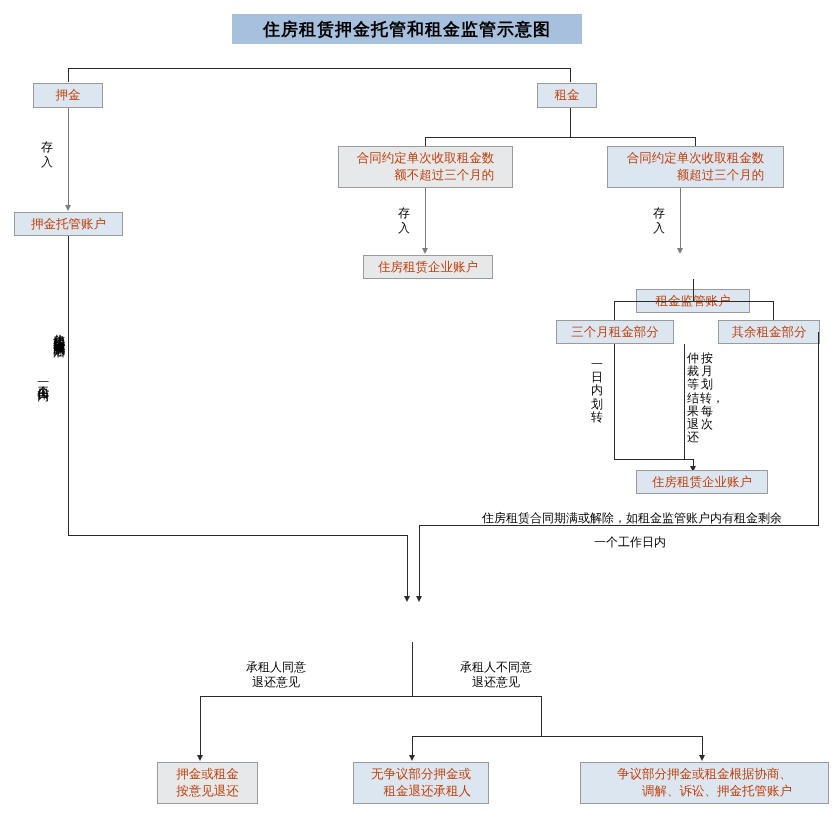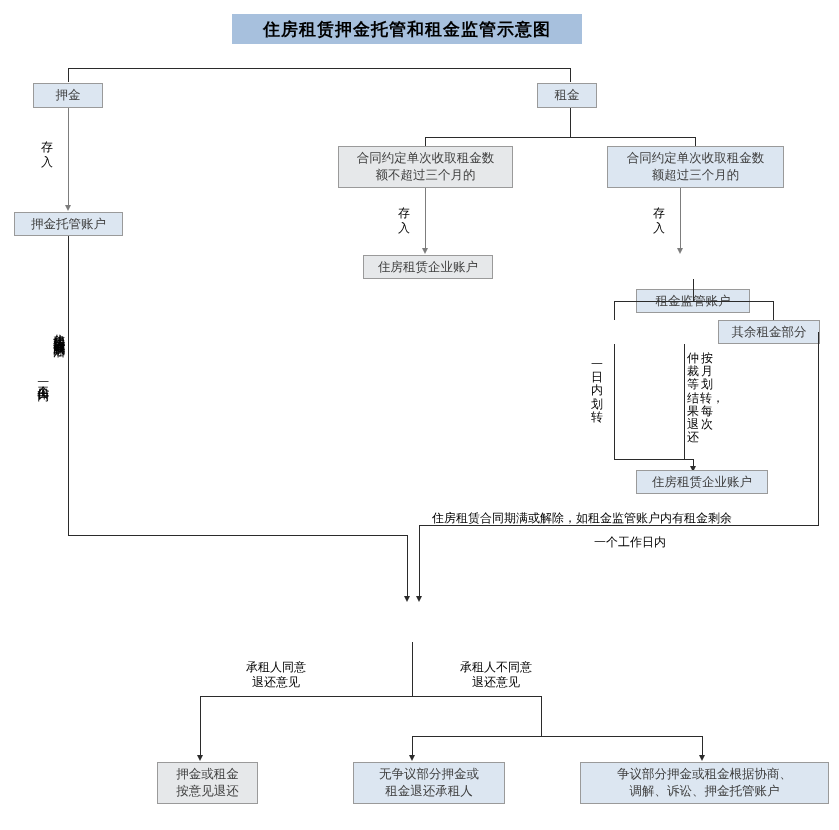--- a/index.html
+++ b/index.html
@@ -34,24 +34,24 @@
   }
   
   .box {
     position: absolute;
     box-sizing: border-box;
     background: #dce6f1;
     border: 1px solid #9a9a9a;
     display: flex;
     align-items: center;
     justify-content: center;
-    text-align: center;
+    text-align: right;
     font-size: 12.5px;
     line-height: 1.35;
-    color: #404040;
+    color: #c2410c;
     white-space: pre-line;
     padding: 1px 3px;
   }
   .box.gray {
     background: #e6e8ea;
   }
   
   .hline {
     position: absolute;
     height: 0;
@@ -147,20 +147,21 @@
   <div class="arrow-down gr" style="left:676.5px; top:248px;"></div>
   <div class="elabel" style="left:652px; top:206px; width:14px;">存
 入</div>
   <div class="box" style="left:636px; top:255px; width:114px; height:24px;margin-top:34px;">租金监管账户</div>
 
   <div class="vline" style="left:693px; top:279px; height:22px;"></div>
   <div class="hline" style="left:614px; top:301px; width:160px;"></div>
   <div class="vline" style="left:614px; top:301px; height:19px;"></div>
   <div class="vline" style="left:773px; top:301px; height:19px;"></div>
 
+  <div class="box" style="left:556px; top:320px; width:118px; height:24px;">三个月租金部分</div>
   <div class="box" style="left:718px; top:320px; width:102px; height:24px;">其余租金部分</div>
 
   <div class="vline" style="left:614px; top:344px; height:115px;"></div>
   <div class="hline" style="left:614px; top:459px; width:79px;"></div>
   <div class="vline" style="left:693px; top:459px; height:11px;"></div>
   <div class="arrow-down" style="left:689.5px; top:466px;"></div>
   <div class="vlabel-narrow" style="left:590px; top:358px;">一日内划转</div>
 
   <div class="vline" style="left:684px; top:344px; height:115px;"></div>
   <div class="hline" style="left:684px; top:459px; width:10px;"></div>
@@ -175,21 +176,21 @@
   <div class="arrow-down" style="left:403.5px; top:596px;"></div>
 
   <div class="vlabel" style="left:52px; top:325px; height:170px;">住房租赁合同期满或解除后</div>
   <div class="vlabel" style="left:36px; top:375px; height:95px;">一个工作日内</div>
 
   <div class="vline" style="left:818px; top:332px; height:193px;"></div>
   <div class="hline" style="left:419px; top:525px; width:400px;"></div>
   <div class="vline" style="left:419px; top:525px; height:75px;"></div>
   <div class="arrow-down" style="left:415.5px; top:596px;"></div>
 
-  <div class="elabel" style="left:432px; top:511px; width:400px; text-align:left;">住房租赁合同期满或解除，如租金监管账户内有租金剩余</div>
+  <div class="elabel" style="left:432px; top:511px; width:400px; text-align:center;">住房租赁合同期满或解除，如租金监管账户内有租金剩余</div>
   <div class="elabel" style="left:500px; top:535px; width:260px; text-align:center;">一个工作日内</div>
 
 
   <div class="vline" style="left:412px; top:642px; height:54px;"></div>
   <div class="hline" style="left:200px; top:696px; width:341px;"></div>
 
   <div class="vline" style="left:200px; top:696px; height:63px;"></div>
   <div class="arrow-down" style="left:196.5px; top:755px;"></div>
 
   <div class="vline" style="left:541px; top:696px; height:40px;"></div>
@@ -199,18 +200,18 @@
   <div class="vline" style="left:702px; top:736px; height:23px;"></div>
   <div class="arrow-down" style="left:698.5px; top:755px;"></div>
 
   <div class="elabel" style="left:205px; top:660px; width:142px;">承租人同意
 退还意见</div>
   <div class="elabel" style="left:425px; top:660px; width:142px;">承租人不同意
 退还意见</div>
 
   <div class="box gray" style="left:157px; top:762px; width:101px; height:42px;">押金或租金
 按意见退还</div>
-  <div class="box" style="left:353px; top:762px; width:152px; height:42px;">无争议部分押金或
+  <div class="box" style="left:353px; top:762px; width:136px; height:42px;">无争议部分押金或
 租金退还承租人</div>
   <div class="box" style="left:580px; top:762px; width:249px; height:42px;">争议部分押金或租金根据协商、
 调解、诉讼、押金托管账户</div>
 
 </div>
 
 </body></html>

